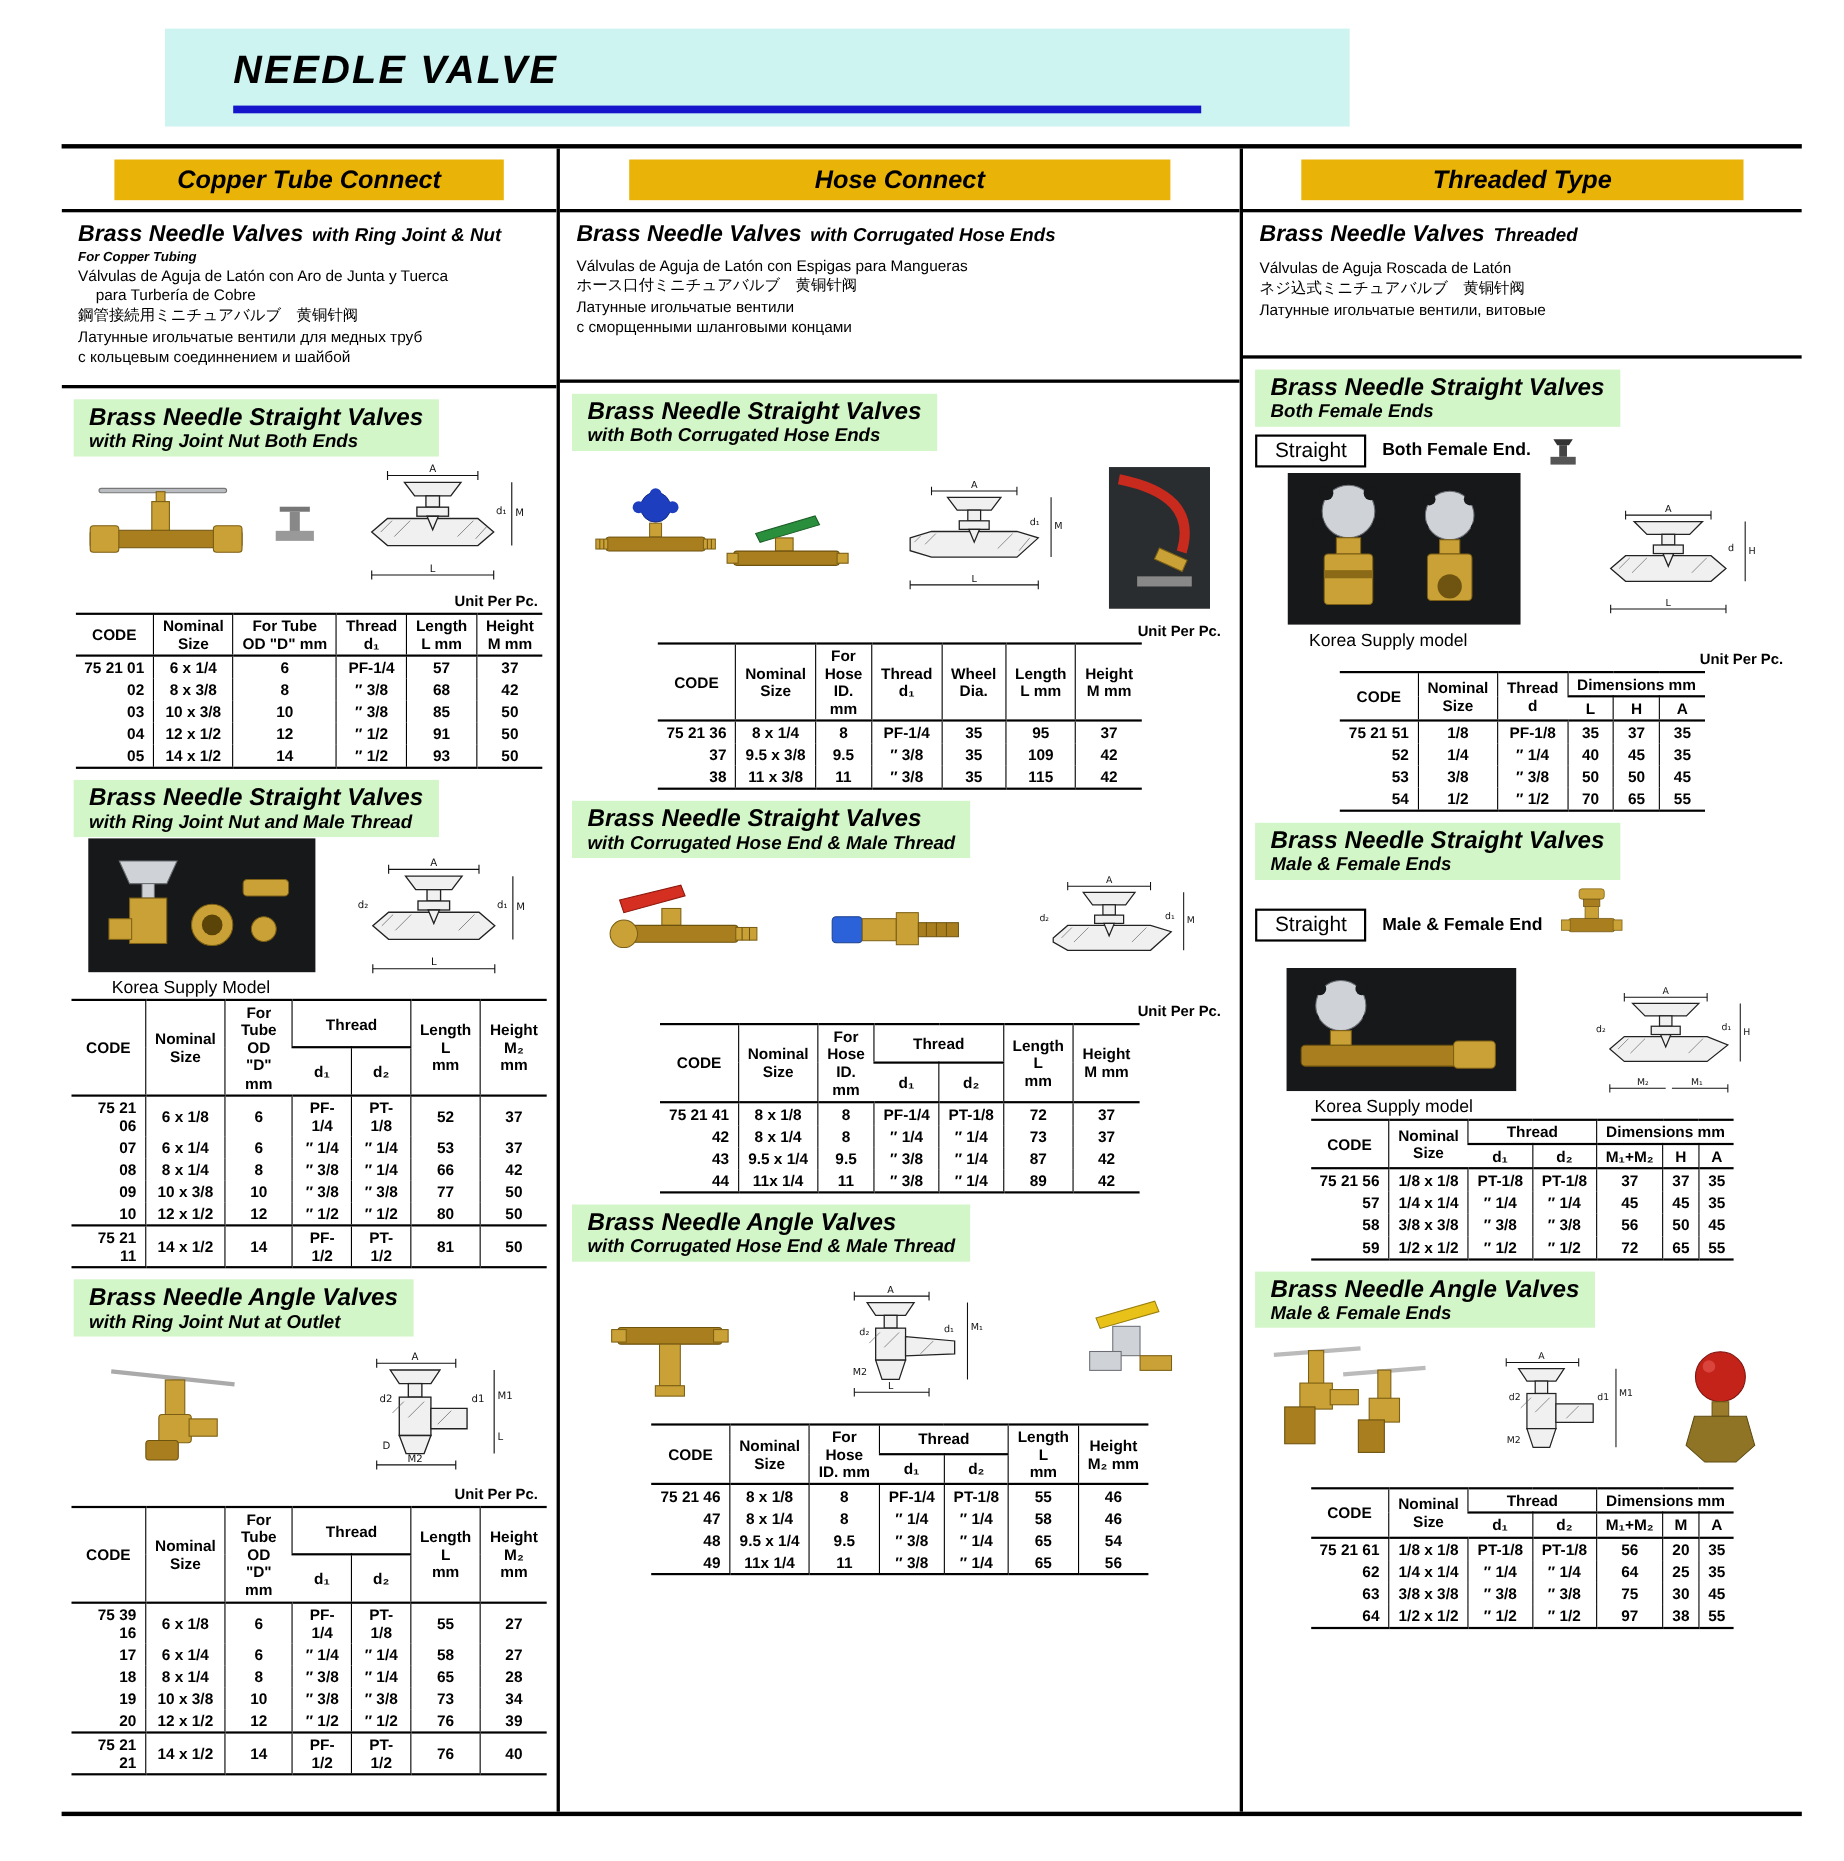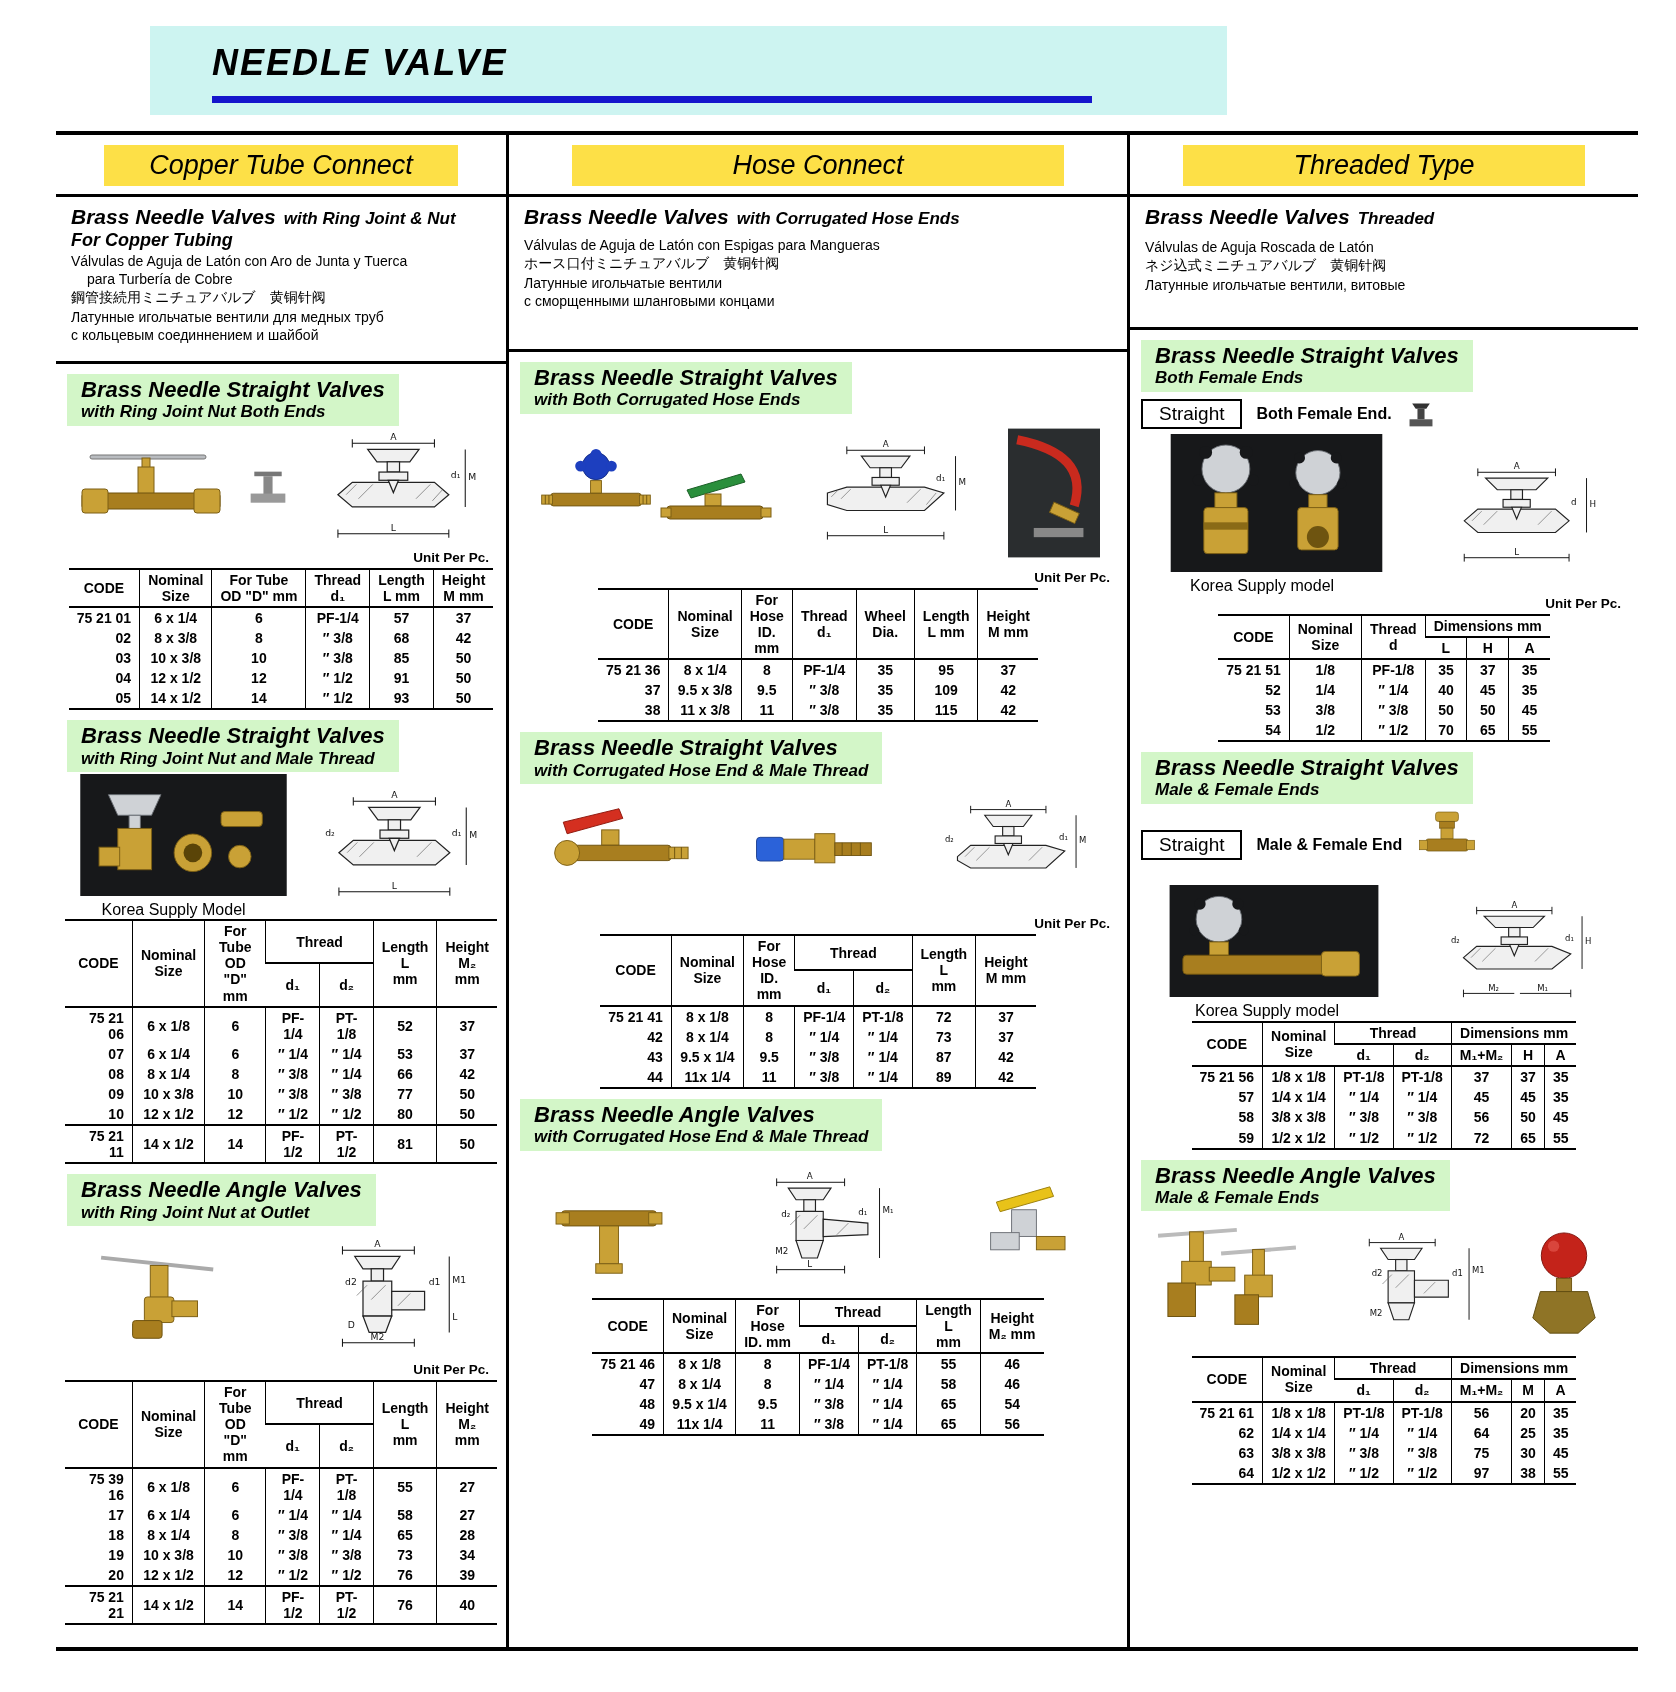--- a/index.html
+++ b/index.html
@@ -7,27 +7,27 @@
        font-family:"Liberation Sans","DejaVu Sans",sans-serif;color:#000;}
   .banner{margin:26px 0 0 150px;width:1015px;background:#cdf4f1;padding:16px 0 12px 62px;}
   .banner h1{font-style:italic;font-weight:bold;font-size:36px;margin:0 0 12px 0;letter-spacing:2px;}
   .banner .blue-rule{height:7px;background:#1515cc;width:880px;}
   .grid{display:flex;margin:16px 0 0 56px;width:1582px;height:1512px;
         border-top:4px solid #000;border-bottom:4px solid #000;}
   .col{padding:0 9px;overflow:hidden;box-sizing:border-box;}
   .col-1{width:450px;}
   .col-2{width:624px;border-left:3px solid #000;border-right:3px solid #000;}
   .col-3{flex:1;}
-  .colhead{background:#fde047;font-style:italic;font-weight:normal;font-size:27px;
+  .colhead{background:#eab308;font-style:italic;font-weight:bold;font-size:23px;
            text-align:center;margin:10px auto 8px;padding:5px 0;width:82%;}
   .col-rule{border-bottom:3px solid #000;margin:0 -9px;}
   .intro{padding:8px 6px 16px;min-height:152px;box-sizing:border-box;}
   .intro .t1{font-size:21px;font-weight:bold;font-style:italic;}
   .intro .t1 .sfx{font-size:17px;margin-left:8px;}
-  .intro .t2{font-size:18px;font-weight:bold;font-style:italic;margin:1px 0 0;}
+  .intro .t2{font-size:12px;font-weight:bold;font-style:italic;margin:1px 0 0;}
   .intro .ln{font-size:14px;margin:2px 0;}
   .section{margin-top:8px;}
   .sechead{background:#d3f6c8;padding:4px 14px;margin:10px 2px 4px;width:max-content;max-width:96%;}
   .sechead .s1{font-style:italic;font-weight:bold;font-size:22px;line-height:1.1;}
   .sechead .s2{font-style:italic;font-weight:bold;font-size:17px;line-height:1.15;}
   .tagrow{display:flex;align-items:center;gap:14px;margin:4px 2px;}
   .tagbox{border:2px solid #000;padding:2px 16px;font-size:19px;}
   .tagtxt{font-size:16px;font-weight:bold;}
   .imgrow{display:flex;align-items:center;justify-content:space-around;margin:2px 0;}
   .caption{font-size:16px;margin:1px 0 0 26px;}

